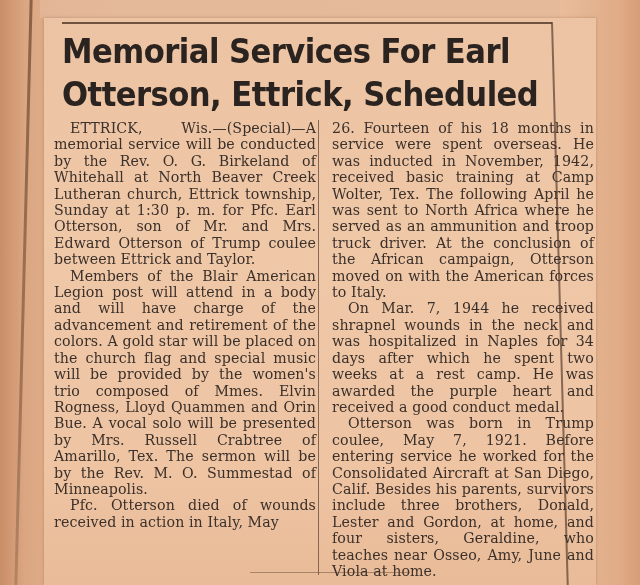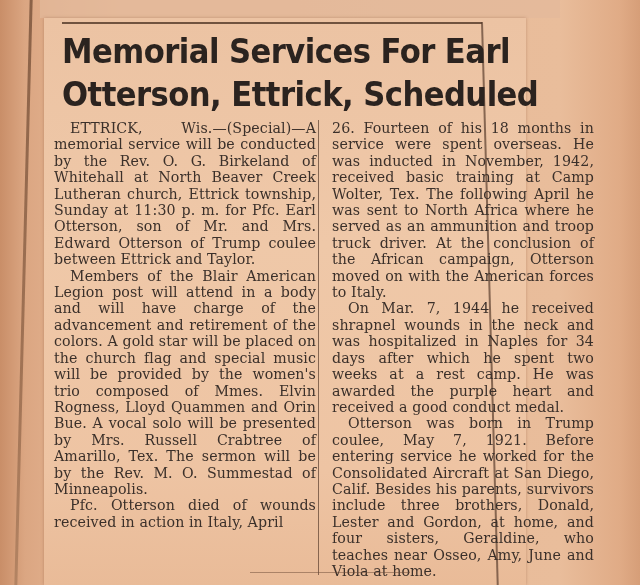--- a/index.html
+++ b/index.html
@@ -15,21 +15,21 @@
   .left-fold {
     position: absolute; left: 22px; top: 0; width: 3px; height: 585px;
     background: linear-gradient(180deg, #6f4a33, #8c6145 60%, #a87b5b);
     transform: skewX(-1.5deg); opacity: 0.75;
   }
   .top-strip {
     position: absolute; left: 40px; top: 0; width: 520px; height: 18px;
     background: #e3b99b; opacity: 0.7;
   }
   .clipping {
-    position: absolute; left: 44px; top: 18px; width: 482px; height: 567px;
+    position: absolute; left: 44px; top: 18px; width: 552px; height: 567px;
     background: linear-gradient(180deg, #ecc3a3 0%, #efc8a8 40%, #eec4a3 80%, #e9bb98 100%);
     box-shadow: 0 0 3px rgba(120,70,40,0.35);
   }
   .top-rule {
     position: absolute; left: 18px; right: 44px; top: 4px; height: 2px;
     background: #5b3f2e; opacity: 0.85;
   }
   .right-rule {
     position: absolute; right: 44px; top: 4px; width: 1.5px; bottom: 0;
     background: #5b3f2e; opacity: 0.7;
@@ -71,23 +71,23 @@
 <div class="left-fold"></div>
 
 <div class="clipping">
   <div class="top-rule"></div>
   <div class="right-rule"></div>
 
   <h1 class="headline">Memorial Services For Earl Otterson, Ettrick, Scheduled</h1>
 
   <div class="columns">
     <div class="col col-left">
-      <p style="text-indent:16px;">ETTRICK, Wis.—(Special)—A memorial service will be conducted by the Rev. O. G. Birkeland of Whitehall at North Beaver Creek Lutheran church, Ettrick township, Sunday at 11:30 p. m. for Pfc. Earl Otterson, son of Mr. and Mrs. Edward Otterson of Trump coulee between Ettrick and Taylor.</p>
+      <p style="text-indent:16px;">ETTRICK, Wis.—(Special)—A memorial service will be conducted by the Rev. O. G. Birkeland of Whitehall at North Beaver Creek Lutheran church, Ettrick township, Sunday at 1:30 p. m. for Pfc. Earl Otterson, son of Mr. and Mrs. Edward Otterson of Trump coulee between Ettrick and Taylor.</p>
       <p>Members of the Blair American Legion post will attend in a body and will have charge of the advancement and retirement of the colors. A gold star will be placed on the church flag and special music will be provided by the women's trio composed of Mmes. Elvin Rogness, Lloyd Quammen and Orin Bue. A vocal solo will be presented by Mrs. Russell Crabtree of Amarillo, Tex. The sermon will be by the Rev. M. O. Summestad of Minneapolis.</p>
-      <p>Pfc. Otterson died of wounds received in action in Italy, April</p>
+      <p>Pfc. Otterson died of wounds received in action in Italy, May</p>
     </div>
     <div class="col-divider"></div>
     <div class="col col-right">
       <p style="text-indent:0;">26. Fourteen of his 18 months in service were spent overseas. He was inducted in November, 1942, received basic training at Camp Wolter, Tex. The following April he was sent to North Africa where he served as an ammunition and troop truck driver. At the conclusion of the African campaign, Otterson moved on with the American forces to Italy.</p>
       <p>On Mar. 7, 1944 he received shrapnel wounds in the neck and was hospitalized in Naples for 34 days after which he spent two weeks at a rest camp. He was awarded the purple heart and received a good conduct medal.</p>
       <p>Otterson was born in Trump coulee, May 7, 1921. Before entering service he worked for the Consolidated Aircraft at San Diego, Calif. Besides his parents, survivors include three brothers, Donald, Lester and Gordon, at home, and four sisters, Geraldine, who teaches near Osseo, Amy, June and Viola at home.</p>
     </div>
   </div>
 </div>
 <div class="bottom-rule"></div>

